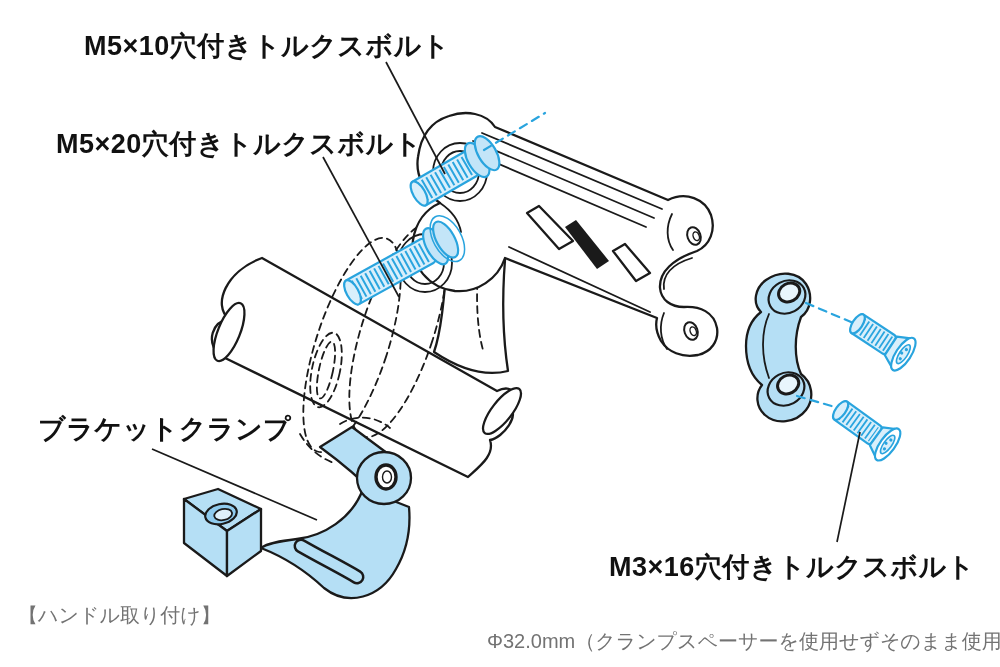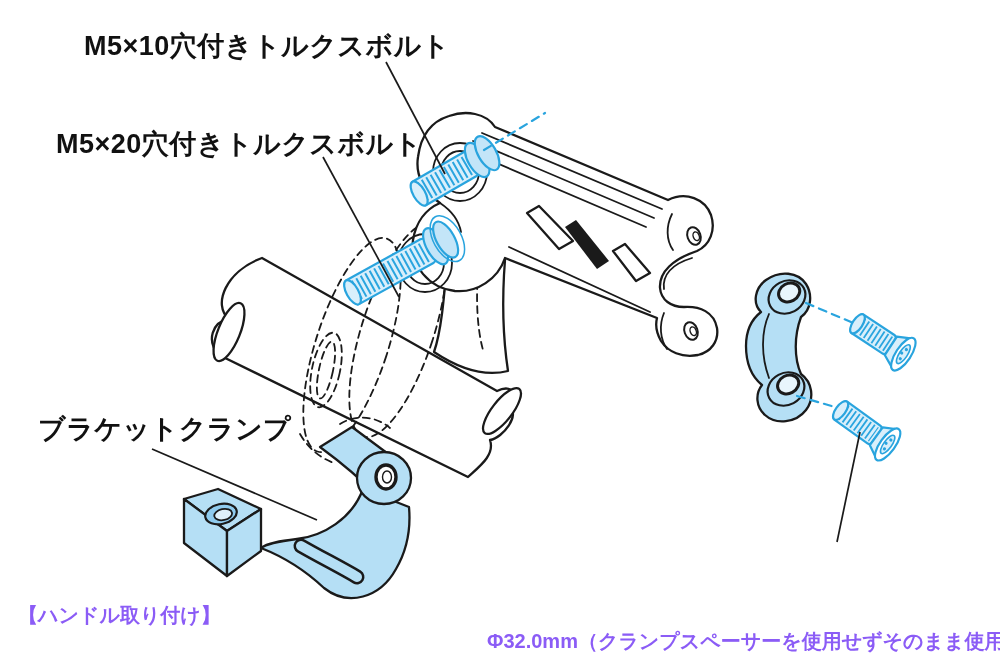--- a/index.html
+++ b/index.html
@@ -7,21 +7,21 @@
     position:relative;width:1000px;height:667px;background:#ffffff;
     font-family:"Liberation Sans","DejaVu Sans",sans-serif;color:#111;
     overflow:hidden;
   }
   .stage svg{position:absolute;left:0;top:0;}
   .callout{
     position:absolute;font-size:27px;font-weight:600;letter-spacing:0.5px;
     white-space:nowrap;color:#111;
   }
   .footer-text{
-    position:absolute;font-size:20px;font-weight:700;color:#8b5cf6;white-space:nowrap;
+    position:absolute;font-size:20px;font-weight:400;color:#737373;white-space:nowrap;
   }
   
   .ol{stroke:#1a1a1a;stroke-width:2.3;fill:#ffffff;stroke-linejoin:round;}
   .ln{stroke:#1a1a1a;stroke-width:1.8;fill:none;stroke-linecap:round;}
   .dash{stroke:#1a1a1a;stroke-width:1.8;fill:none;stroke-dasharray:7 5;stroke-linecap:round;}
   .blue{fill:#B5DFF5;stroke:#1a1a1a;stroke-width:2.3;stroke-linejoin:round;}
   .boltfill{fill:#D9EFFB;stroke:#29A4DE;stroke-width:2.2;stroke-linejoin:round;}
   .bludash{stroke:#29A4DE;stroke-width:2.2;fill:none;stroke-dasharray:8 6;stroke-linecap:round;}
   .leader{stroke:#1a1a1a;stroke-width:1.7;fill:none;}
 </style>
@@ -233,19 +233,20 @@
     <line class="leader" x1="860" y1="432" x2="837" y2="542"></line>
   </g>
 </svg>
 
 <div class="callout" style="left:84px;top:28px;">M5×10穴付きトルクスボルト</div>
 
 <div class="callout" style="left:8px;top:126px;margin-left:48px;">M5×20穴付きトルクスボルト</div>
 
 <div class="callout" style="left:38px;top:411px;text-align:center;">ブラケットクランプ</div>
 
+<div class="callout" style="left:609px;top:549px;">M3×16穴付きトルクスボルト</div>
 
 <div class="footer-text" style="left:18px;top:602px;">【ハンドル取り付け】</div>
 
 
 <div class="footer-text" style="left:487px;top:628px;">Φ32.0mm（クランプスペーサーを使用せずそのまま使用）</div>
 
 </div>
 
 </body></html>

